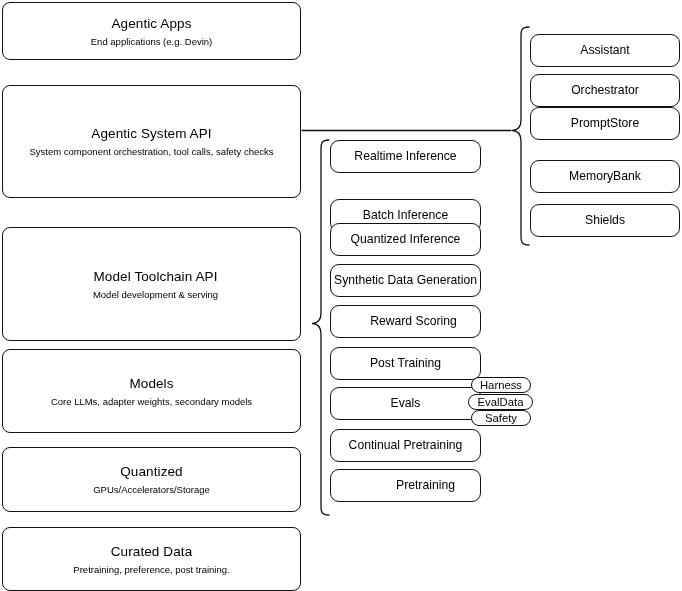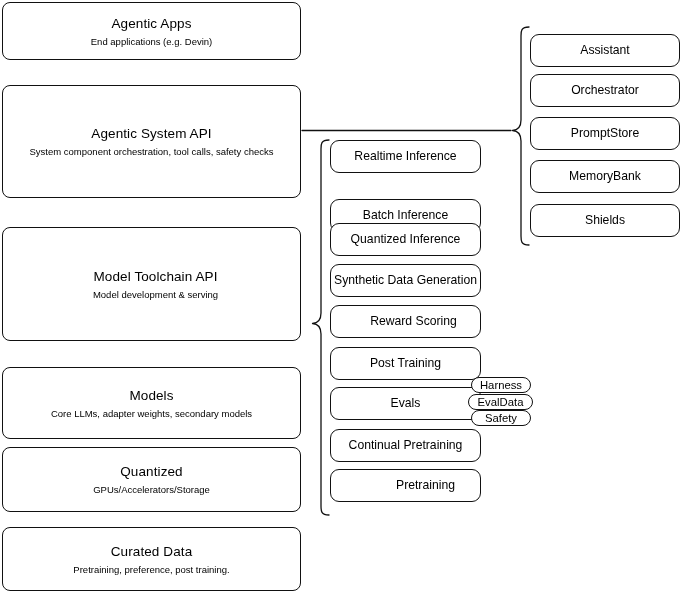--- a/index.html
+++ b/index.html
@@ -133,21 +133,21 @@
   <div class="box layer" style="top:85px;height:113px;">
     <div class="title">Agentic System API</div>
     <div class="subtitle">System component orchestration, tool calls, safety checks</div>
   </div>
 
   <div class="box layer" style="top:227px;height:114px;padding-left:8px;">
     <div class="title">Model Toolchain API</div>
     <div class="subtitle">Model development &amp; serving</div>
   </div>
 
-  <div class="box layer" style="top:367px;height:72px;">
+  <div class="box layer" style="top:349px;height:84px;">
     <div class="title">Models</div>
     <div class="subtitle">Core LLMs, adapter weights, secondary models</div>
   </div>
 
   <div class="box layer" style="top:447px;height:65px;">
     <div class="title">Quantized</div>
     <div class="subtitle">GPUs/Accelerators/Storage</div>
   </div>
 
   <div class="box layer" style="top:527px;height:64px;">
@@ -192,21 +192,21 @@
   <div class="badge" style="left:471px;top:410px;width:60px;">
     <span>Safety</span>
   </div>
 
   <div class="box cap right" style="top:34px;">
     <span>Assistant</span>
   </div>
   <div class="box cap right" style="top:74px;">
     <span>Orchestrator</span>
   </div>
-  <div class="box cap right" style="top:117px;">
+  <div class="box cap right" style="top:107px;">
     <span>PromptStore</span>
   </div>
   <div class="box cap right" style="top:160px;">
     <span>MemoryBank</span>
   </div>
   <div class="box cap right" style="top:204px;">
     <span>Shields</span>
   </div>
 
 </div>

